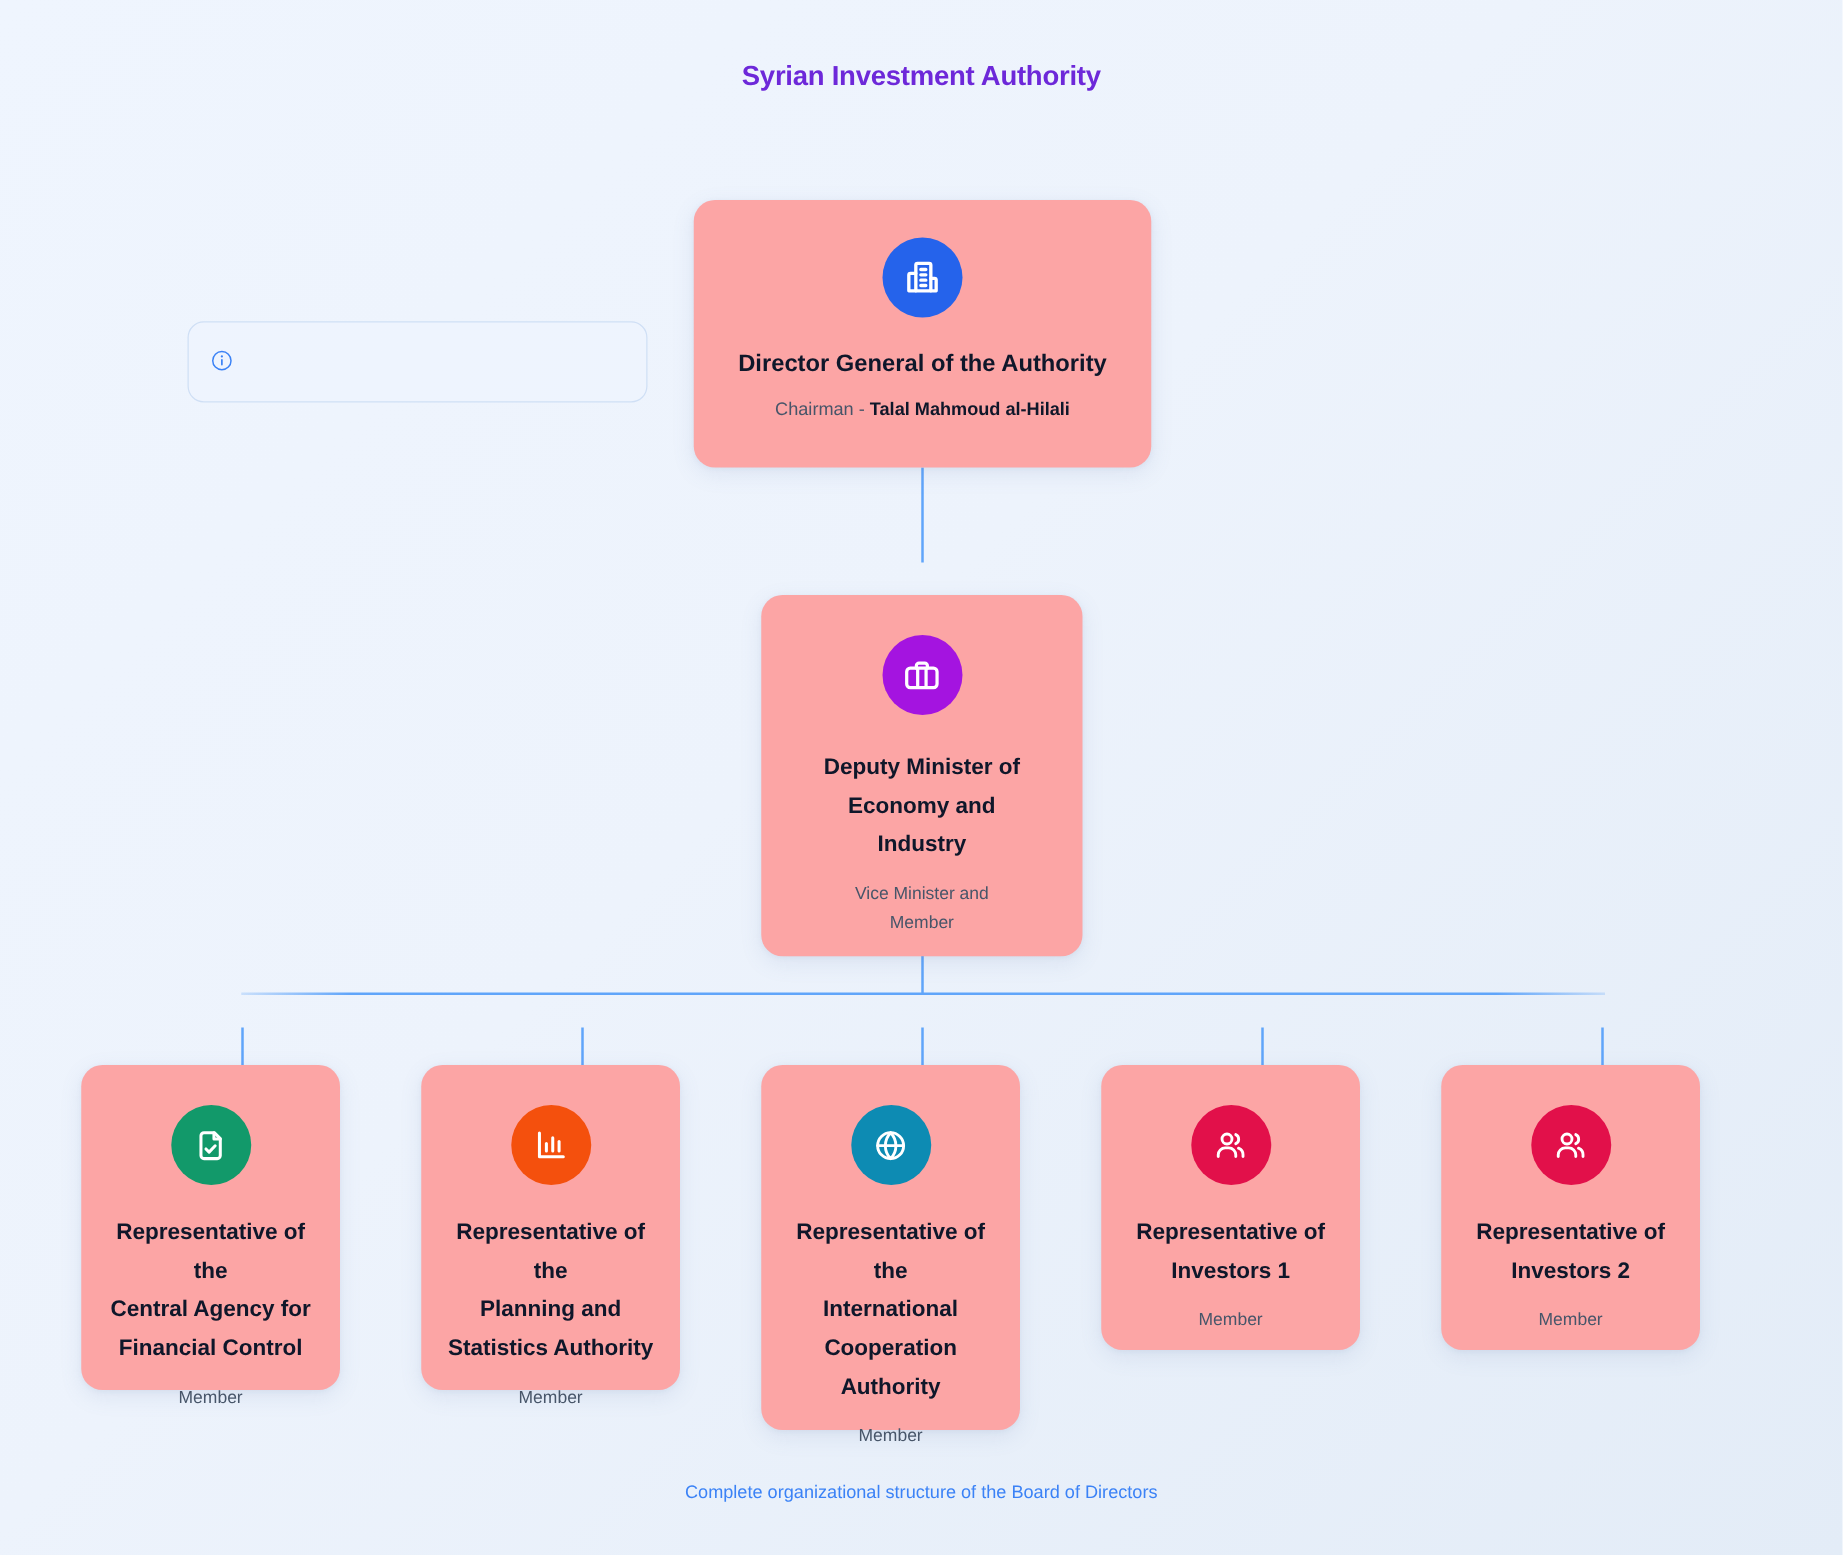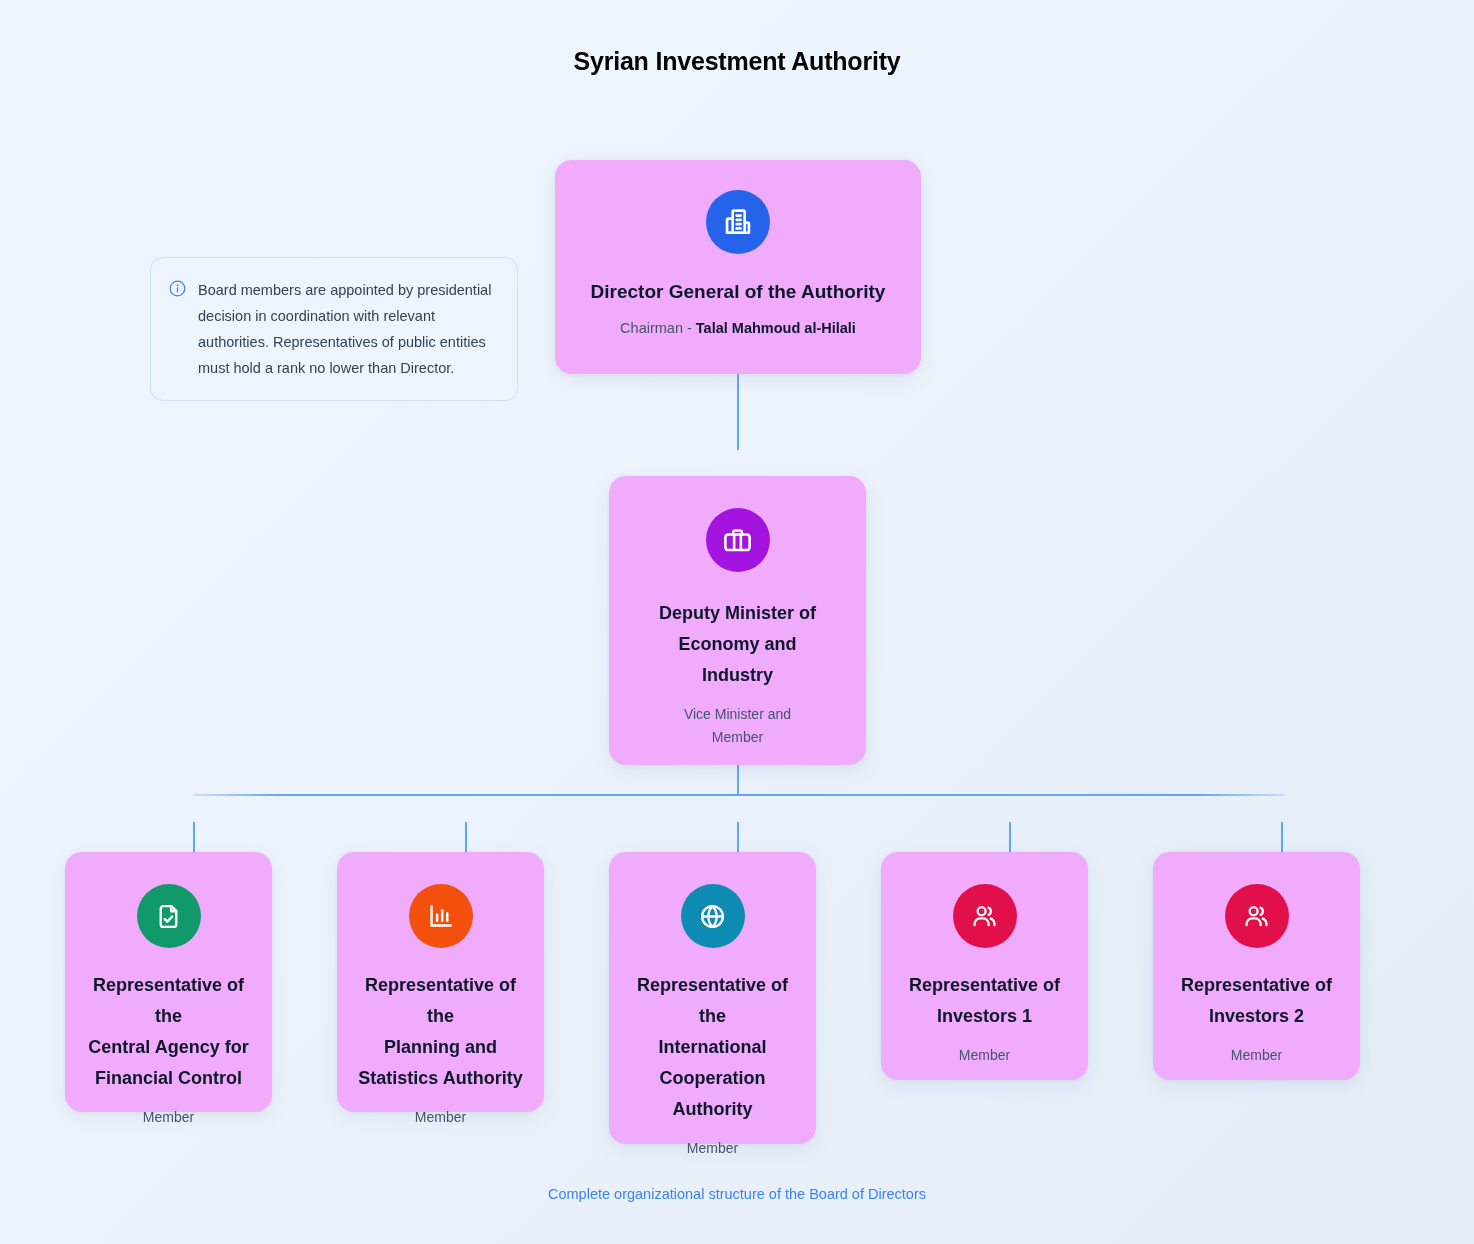--- a/index.html
+++ b/index.html
@@ -26,38 +26,38 @@
 
   
   .header {
     position: absolute;
     top: 44px;
     left: 0;
     width: 1474px;
     text-align: center;
   }
   .header-title {
-    font-size: 25px;
+    font-size: 22px;
     font-weight: bold;
-    color: #000000;
+    color: #6d28d9;
     letter-spacing: -0.2px;
     line-height: 34px;
   }
   .header-subtitle {
     font-size: 20px;
     font-weight: normal;
     color: #1e293b;
     margin-top: 12px;
     line-height: 28px;
   }
 
   
   .card {
     position: absolute;
-    background: #f0abfc;
+    background: #fca5a5;
     border-radius: 17px;
     box-shadow: 0 5px 18px rgba(100, 125, 170, 0.12),
                 0 1px 4px rgba(100, 125, 170, 0.07);
     display: flex;
     flex-direction: column;
     align-items: center;
     padding-top: 32px;
   }
 
   .icon-badge {
@@ -197,21 +197,20 @@
   <div class="conn conn-v conn-drop" id="drop-4"></div>
 
   <div class="note" id="note-left">
     <span class="info-icon">
       <svg width="17" height="17" viewBox="0 0 20 20">
         <circle cx="10" cy="10" r="8.6" fill="none" stroke="#3b82f6" stroke-width="1.4"></circle>
         <circle cx="10" cy="6.1" r="1.05" fill="#3b82f6"></circle>
         <rect x="9.2" y="8.4" width="1.6" height="6.1" rx="0.8" fill="#3b82f6"></rect>
       </svg>
     </span>
-    <div class="note-text">Board members are appointed by presidential decision in coordination with relevant authorities. Representatives of public entities must hold a rank no lower than Director.</div>
   </div>
 
 
   <div class="card" id="card-root">
     <div class="icon-badge" style="background:#2563eb">
       <span>
         <svg width="32" height="32" viewBox="0 0 24 24" fill="none" stroke="#ffffff" stroke-width="2" stroke-linecap="round" stroke-linejoin="round">
           <path d="M9 3.5h7a1 1 0 0 1 1 1V20H8V4.5a1 1 0 0 1 1-1z"></path>
           <path d="M8 9.5H4.8a1 1 0 0 0-1 1V20H8"></path>
           <path d="M17 12.5h2.2a1 1 0 0 1 1 1V20H17"></path>

